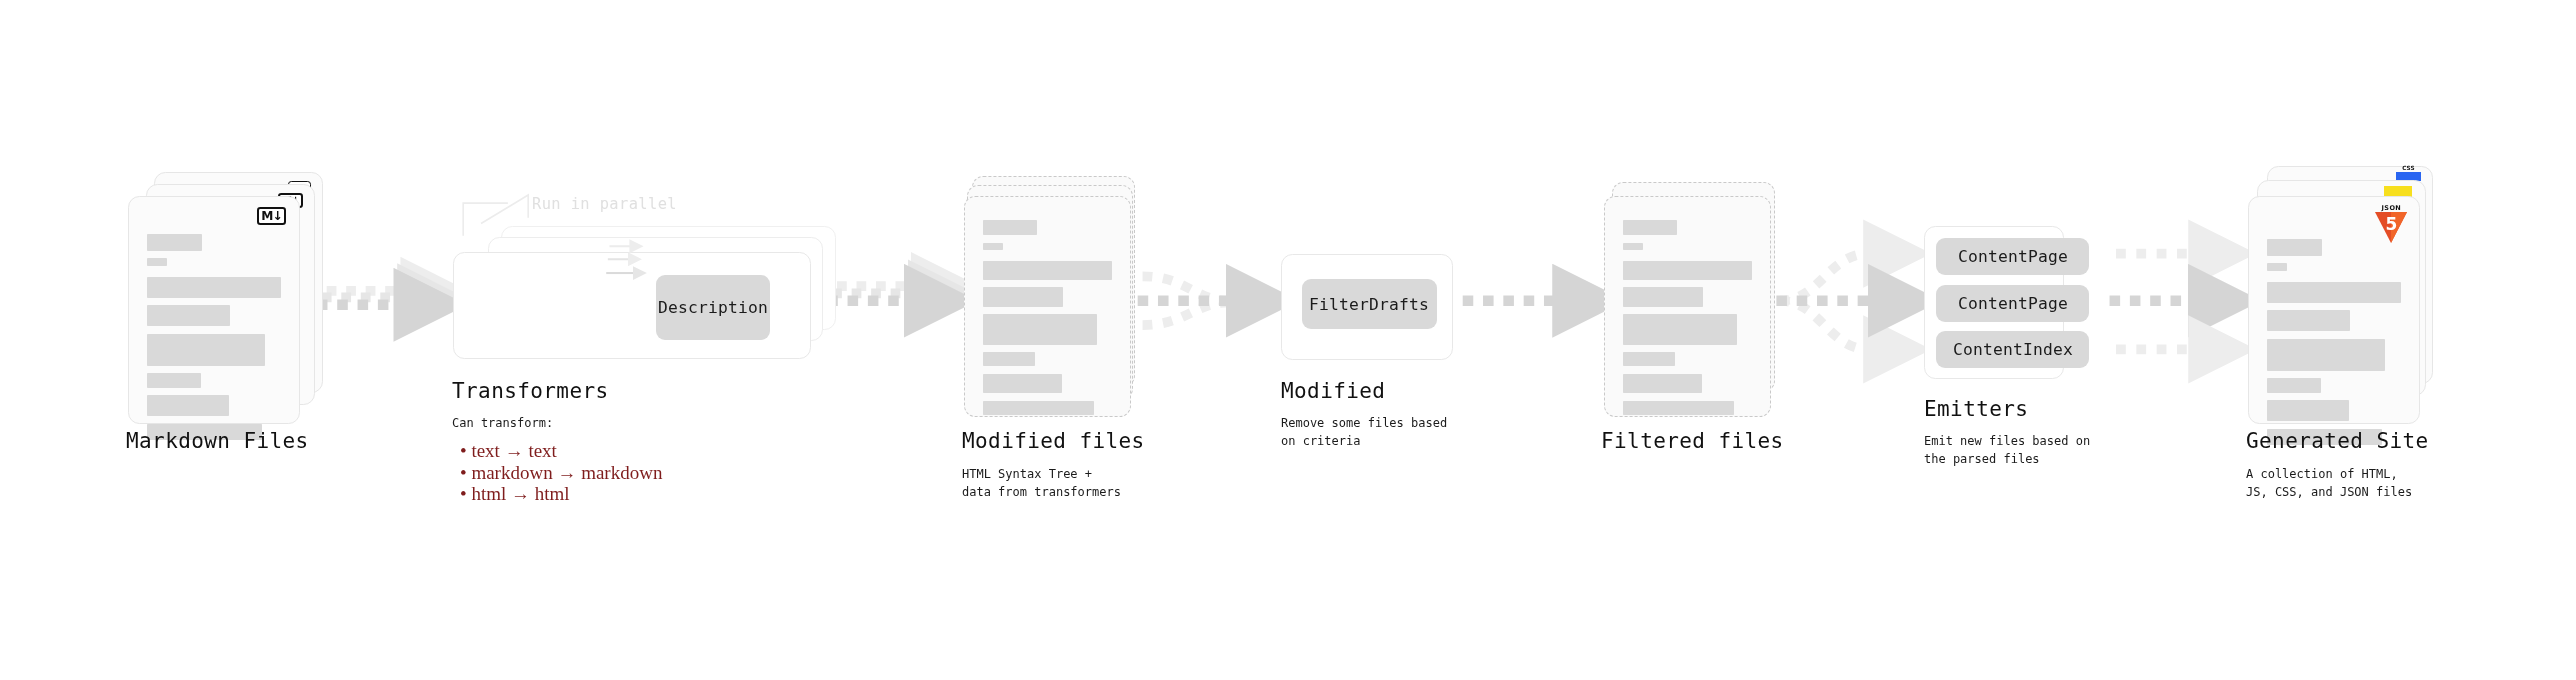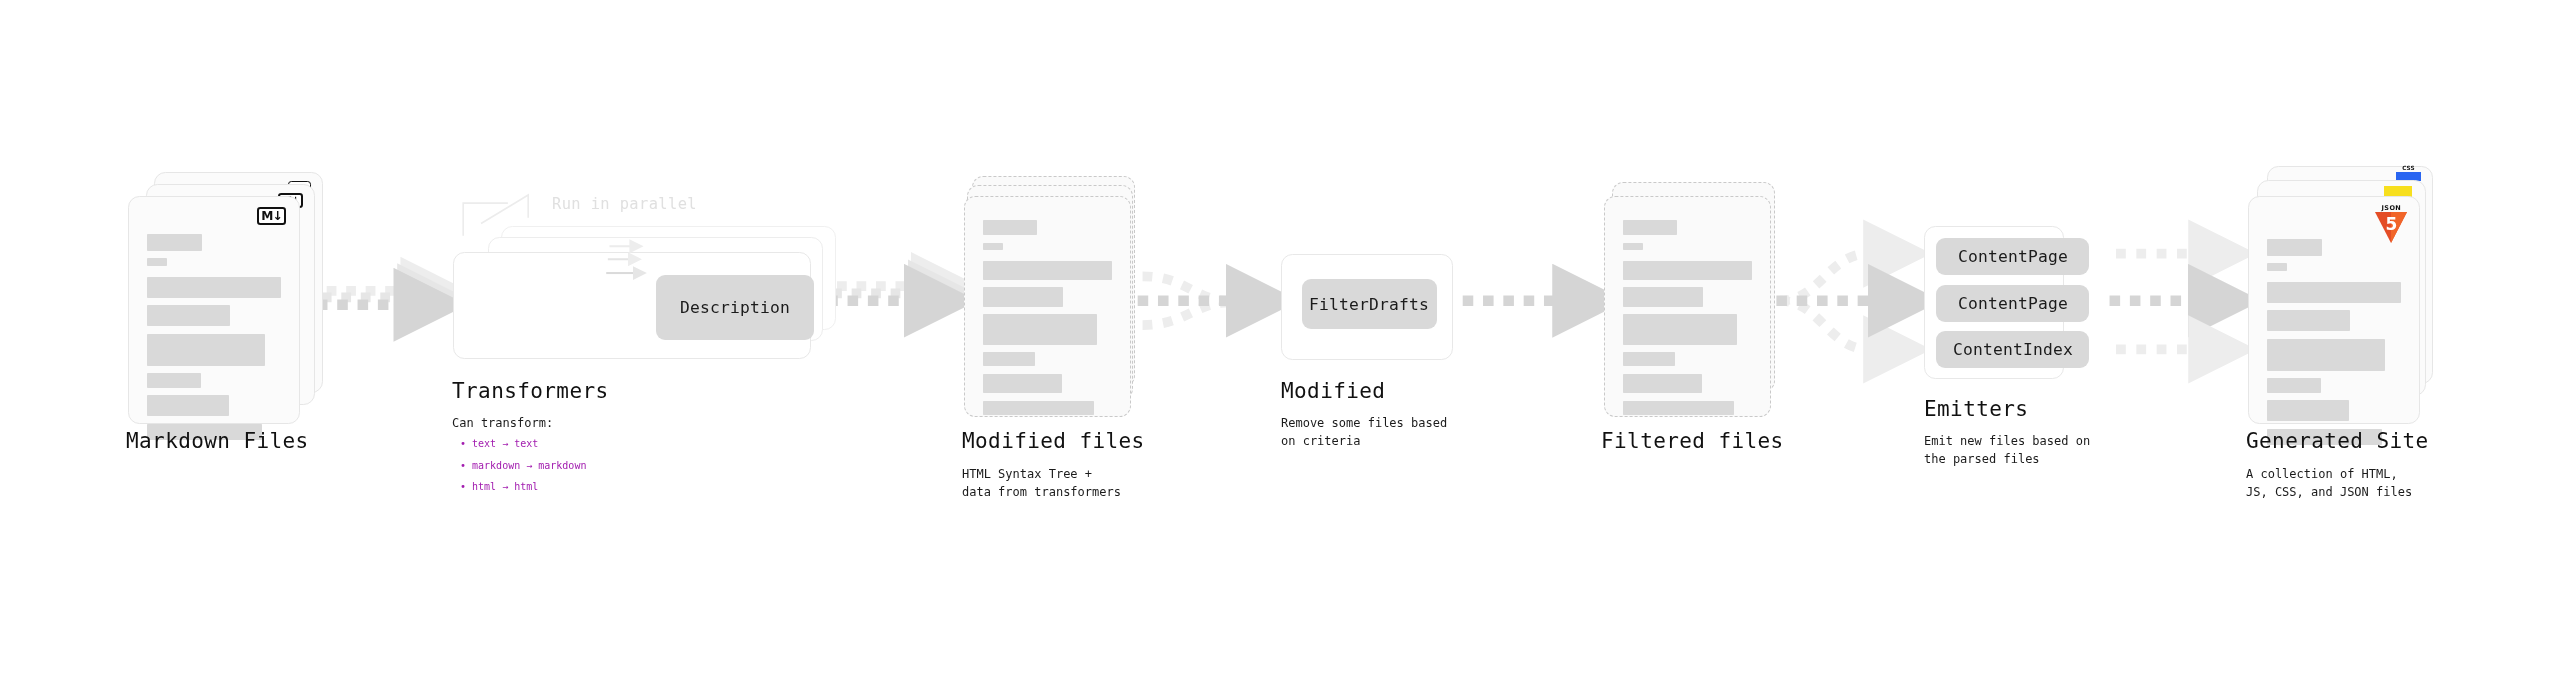--- a/index.html
+++ b/index.html
@@ -86,23 +86,23 @@
   .pill.faint2{background:#ededed;}
 
   
   .cap-title{
     position:absolute;font-size:21px;color:#111;letter-spacing:0.4px;white-space:nowrap;
   }
   .cap-sub{
     position:absolute;font-size:12px;color:#1b1b1b;line-height:1.5;white-space:pre;
   }
   .cap-note{
-    position:absolute;font-size:15.4px;color:#e0e0e0;letter-spacing:0.4px;white-space:nowrap;margin-left:20px;
-  }
-  .bullets{position:absolute;font-size:10px;line-height:1.55;white-space:pre;color:#a21caf;}
+    position:absolute;font-size:15.4px;color:#e0e0e0;letter-spacing:0.4px;white-space:nowrap;
+  }
+  .bullets{position:absolute;font-size:19px;line-height:1.55;white-space:pre;color:#7f1d1d;font-family:Liberation Serif, serif;}
 
   svg.ov{position:absolute;left:0;top:0;width:2576px;height:681px;overflow:visible;pointer-events:none;}
 </style>
 </head>
 <body>
 
 <div class="stage">
 
   <svg class="ov" viewBox="0 0 3170 838">
     <defs>
@@ -193,21 +193,21 @@
       <div class="pill faint2" style="left:23px;top:16.3px;width:120px;height:60px;"></div>
       <div class="pill faint2" style="left:195px;top:16.3px;width:120px;height:60px;"></div>
     </div>
 
     <div class="gbox" style="left:488px;top:237px;width:335px;height:104px;border-color:#ededed;">
       <div class="pill faint1" style="left:23px;top:16.3px;width:120px;height:60px;"></div>
       <div class="pill faint1" style="left:195px;top:16.3px;width:120px;height:60px;"></div>
     </div>
 
     <div class="gbox" style="left:453px;top:252px;width:358px;height:107px;border-color:#e8e8e8;">
-      <div class="pill" style="left:202px;top:22px;width:158px;height:65px;">Description</div>
+      <div class="pill" style="left:202px;top:22px;width:114px;height:65px;">Description</div>
     </div>
 
     <svg class="ov" style="left:0;top:0;" viewBox="0 0 3170 838">
       <path d="M750,303 L776,303" stroke="#ececec" stroke-width="2.5" fill="none" marker-end="url(#ahl)"></path>
       <path d="M748,319 L774,319" stroke="#e4e4e4" stroke-width="2.5" fill="none" marker-end="url(#ahl)"></path>
       <path d="M746,336 L780,336" stroke="#dadada" stroke-width="2.5" fill="none" marker-end="url(#ahm)"></path>
     </svg>
 
     <div class="cap-title" style="left:452px;top:379px;">Transformers</div>
     <div class="cap-sub" style="left:452px;top:414px;">Can transform:</div>

